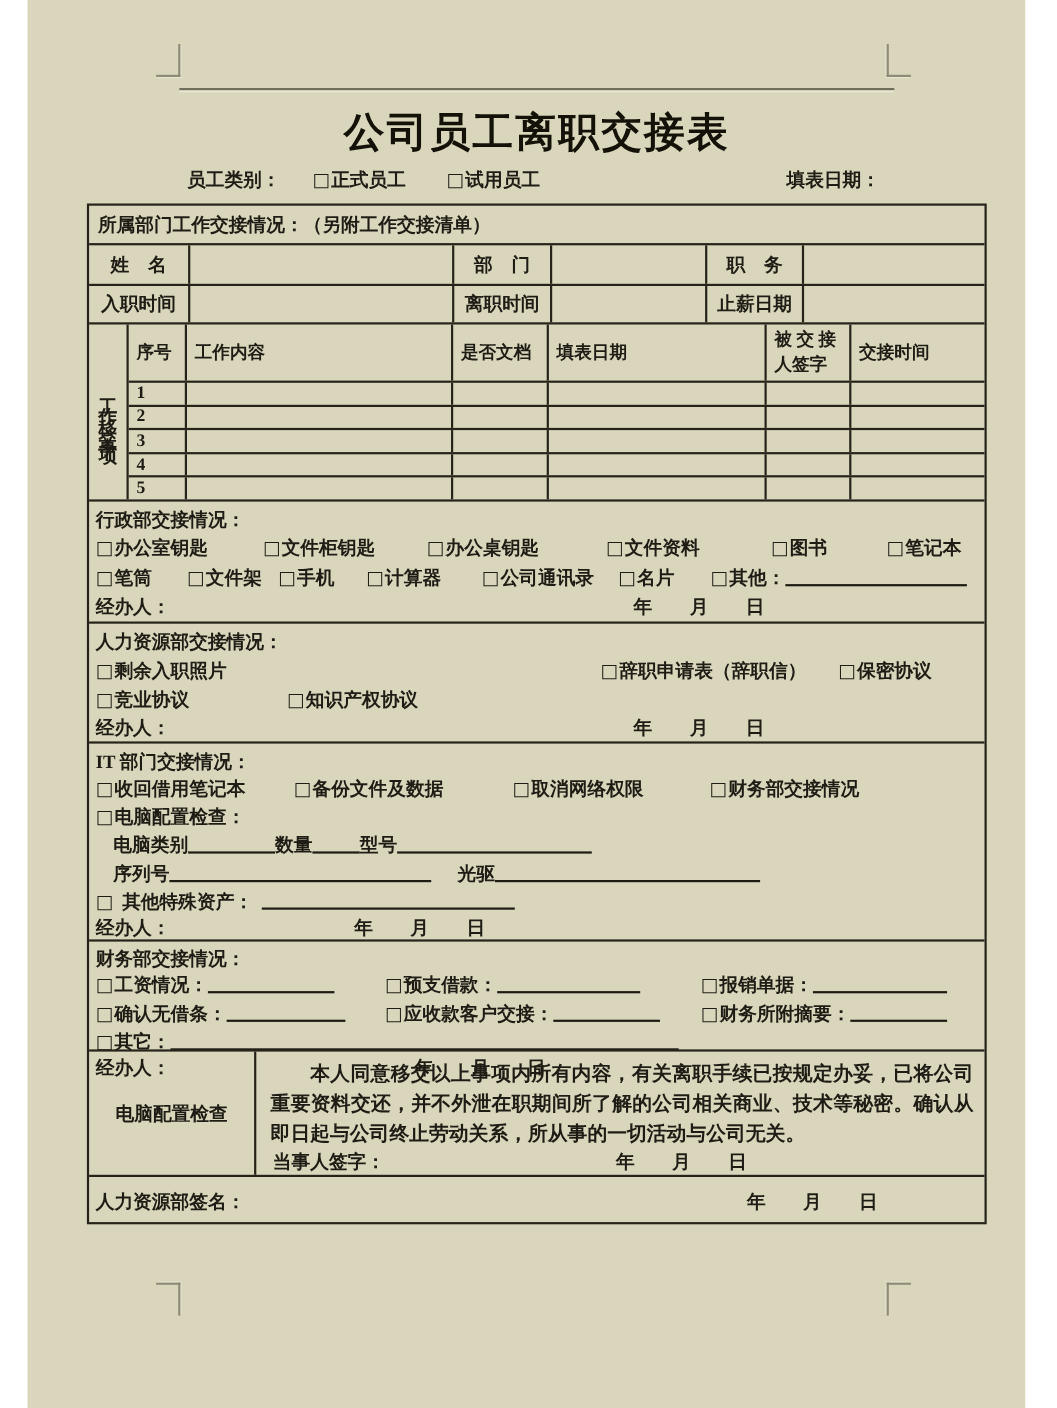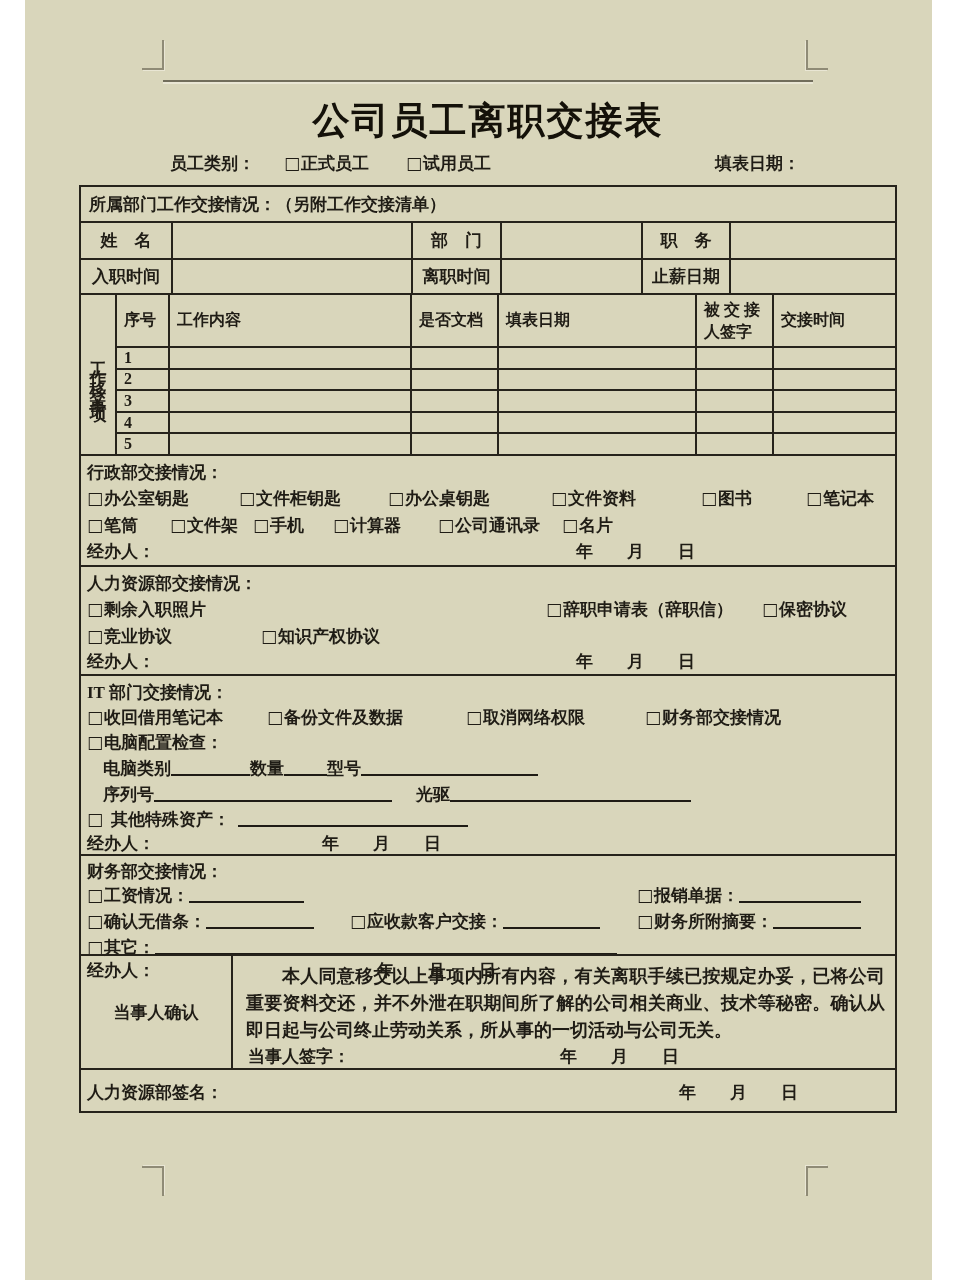--- a/index.html
+++ b/index.html
@@ -183,20 +183,21 @@
           <span class="item" style="left:307px;top:31px"><span class="cbx">□</span><span>办公桌钥匙</span></span>
           <span class="item" style="left:470px;top:31px"><span class="cbx">□</span><span>文件资料</span></span>
           <span class="item" style="left:620px;top:31px"><span class="cbx">□</span><span>图书</span></span>
           <span class="item" style="left:725px;top:31px"><span class="cbx">□</span><span>笔记本</span></span>
           <span class="item" style="left:6px;top:58px"><span class="cbx">□</span><span>笔筒</span></span>
           <span class="item" style="left:89px;top:58px"><span class="cbx">□</span><span>文件架</span></span>
           <span class="item" style="left:172px;top:58px"><span class="cbx">□</span><span>手机</span></span>
           <span class="item" style="left:252px;top:58px"><span class="cbx">□</span><span>计算器</span></span>
           <span class="item" style="left:357px;top:58px"><span class="cbx">□</span><span>公司通讯录</span></span>
           <span class="item" style="left:481px;top:58px"><span class="cbx">□</span><span>名片</span></span>
+          <span class="item" style="left:565px;top:58px"><span class="cbx">□</span><span>其他：</span><span class="ul" style="width:165px"></span></span>
           <span class="item" style="left:6px;top:84px">经办人：</span>
           <span class="item datecell" style="left:495px;top:84px">年　　月　　日</span>
         </div>
 
         <div class="sec sec-hr">
           <span class="h" style="top:5px">人力资源部交接情况：</span>
           <span class="item" style="left:6px;top:31px"><span class="cbx">□</span><span>剩余入职照片</span></span>
           <span class="item" style="left:465px;top:31px"><span class="cbx">□</span><span>辞职申请表（辞职信）</span></span>
           <span class="item" style="left:681px;top:31px"><span class="cbx">□</span><span>保密协议</span></span>
           <span class="item" style="left:6px;top:58px"><span class="cbx">□</span><span>竞业协议</span></span>
@@ -215,31 +216,32 @@
           <span class="item" style="left:22px;top:81px"><span>电脑类别</span><span class="ul" style="width:79px"></span><span>数量</span><span class="ul" style="width:43px"></span><span>型号</span><span class="ul" style="width:177px"></span></span>
           <span class="item" style="left:22px;top:107px"><span>序列号</span><span class="ul" style="width:238px"></span><span style="display:inline-block;width:24px"></span><span>光驱</span><span class="ul" style="width:241px"></span></span>
           <span class="item" style="left:6px;top:132px"><span class="cbx sp">□</span><span>其他特殊资产：</span><span style="display:inline-block;width:8px"></span><span class="ul" style="width:230px"></span></span>
           <span class="item" style="left:6px;top:156px">经办人：</span>
           <span class="item datecell" style="left:241px;top:156px">年　　月　　日</span>
         </div>
 
         <div class="sec sec-fin">
           <span class="h" style="top:4px">财务部交接情况：</span>
           <span class="item" style="left:6px;top:28px"><span class="cbx">□</span><span>工资情况：</span><span class="ul" style="width:115px"></span></span>
+          <span class="item" style="left:269px;top:28px"><span class="cbx">□</span><span>预支借款：</span><span class="ul" style="width:130px"></span></span>
           <span class="item" style="left:6px;top:54px"><span class="cbx">□</span><span>确认无借条：</span><span class="ul" style="width:108px"></span></span>
           <span class="item" style="left:556px;top:28px"><span class="cbx">□</span><span>报销单据：</span><span class="ul" style="width:122px"></span></span>
           <span class="item" style="left:269px;top:54px"><span class="cbx">□</span><span>应收款客户交接：</span><span class="ul" style="width:97px"></span></span>
           <span class="item" style="left:556px;top:54px"><span class="cbx">□</span><span>财务所附摘要：</span><span class="ul" style="width:88px"></span></span>
           <span class="item" style="left:6px;top:80px"><span class="cbx">□</span><span>其它：</span><span class="ul" style="width:462px"></span></span>
           <span class="item" style="left:6px;top:103px">经办人：</span>
           <span class="item datecell" style="left:296px;top:103px">年　　月　　日</span>
         </div>
 
         <div class="sec sec-confirm">
-          <div class="confirm-side">当事人确认</div>
+          <div class="confirm-side">电脑配置检查</div>
           <div class="confirm-body">
             <div class="statement">本人同意移交以上事项内所有内容，有关离职手续已按规定办妥，已将公司重要资料交还，并不外泄在职期间所了解的公司相关商业、技术等秘密。确认从即日起与公司终止劳动关系，所从事的一切活动与公司无关。</div>
             <div class="signline">
               <span class="item" style="left:2px;top:0">当事人签字：</span>
               <span class="item datecell" style="left:314px;top:0">年　　月　　日</span>
             </div>
           </div>
         </div>
 
         <div class="sec sec-hrsign">

